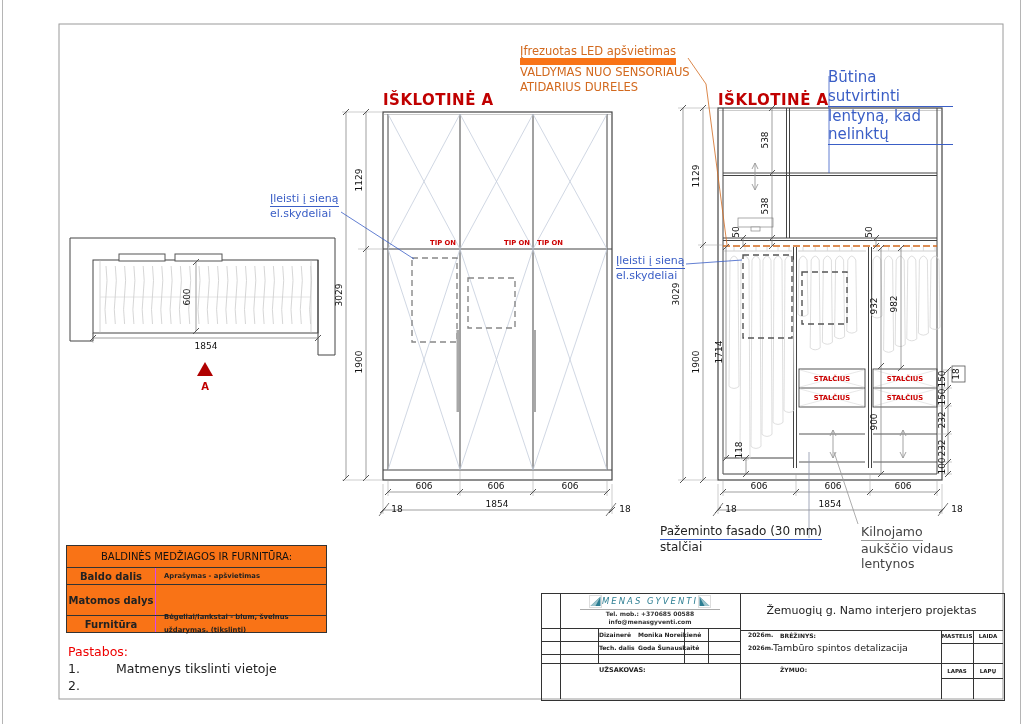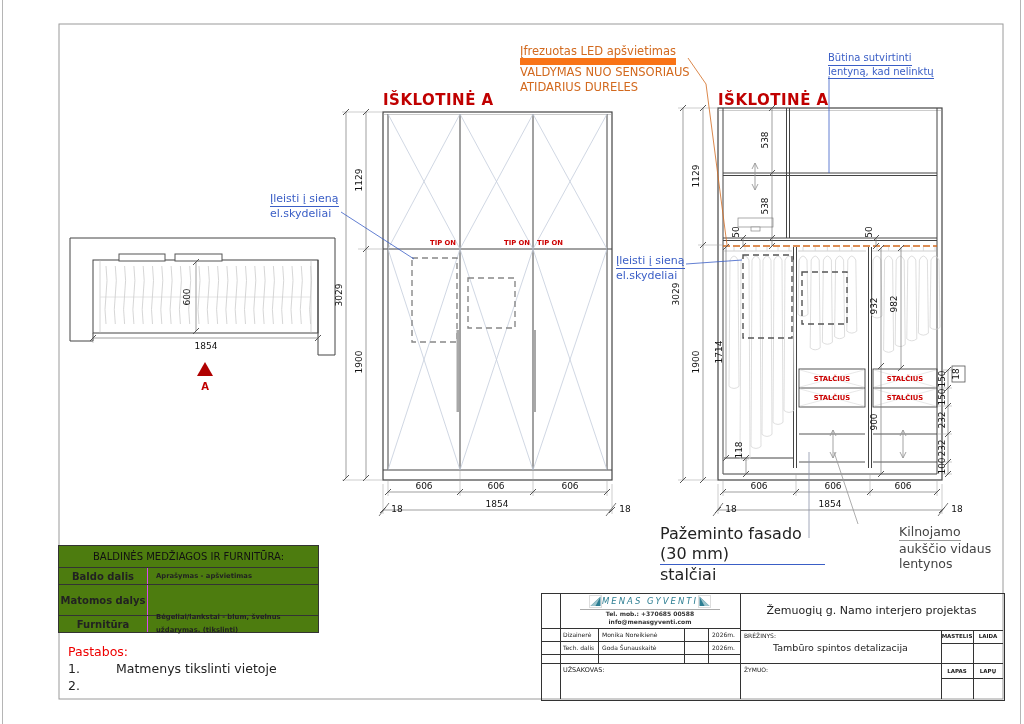--- a/index.html
+++ b/index.html
@@ -7,43 +7,43 @@
        font-family:"DejaVu Sans",sans-serif;}
   svg text{font-family:"DejaVu Sans",sans-serif;}
   .dimtext{font-size:9px;fill:#111;}
   .redsmall{font-size:6.8px;font-weight:bold;fill:#cc0000;}
   .vtitle{font-size:15px;font-weight:bold;fill:#c00000;letter-spacing:.5px;}
   .marker{font-size:10px;font-weight:bold;fill:#c00000;}
   .abs{position:absolute;}
   .note{line-height:1.25;}
   .note-blue{color:#3a5ec6;font-size:11px;}
   .note-orange{color:#d2691e;font-size:11.5px;}
-  .note-black{color:#222;font-size:16px;}
-  .note-grey{color:#444;font-size:12.5px;margin-left:38px;}
+  .note-black{color:#222;font-size:12px;}
+  .note-grey{color:#444;font-size:12.5px;}
   .u-blue{border-bottom:1px solid #3a5ec6;display:inline-block;padding-bottom:0px;}
   .u-or{border-bottom:7px solid #f97316;display:inline-block;}
   .u-grey{border-bottom:1px solid #999;display:inline-block;}
   .pastabos-title{color:#ee0000;font-size:12.5px;}
   .pastabos-item{display:flex;color:#222;font-size:12.5px;margin-top:2px;}
   .pastabos-item .num{width:48px;flex:none;}
   
-  .mat{position:absolute;left:58px;top:545px;width:259px;border:1px solid #333;
-       background:#4d7c0f;}
+  .mat{position:absolute;left:66px;top:545px;width:259px;border:1px solid #333;
+       background:#f97316;}
   .mat .ttl{height:21px;line-height:21px;text-align:center;font-size:10px;color:#111;
        border-bottom:1px solid #333;}
   .mat .row{display:flex;border-bottom:1px solid #333;}
   .mat .row:last-child{border-bottom:none;}
   .mat .lab{width:88px;flex:none;border-right:1px solid #d946ef;display:flex;
        align-items:center;justify-content:center;font-size:10px;font-weight:bold;color:#222;}
   .mat .dsc{flex:1;padding:2px 0 2px 8px;display:flex;flex-direction:column;
        justify-content:center;font-size:6.8px;font-weight:bold;color:#222;line-height:1.9;}
   
   .tb-line{position:absolute;background:#333;}
   .tb-text{position:absolute;color:#222;}
-  .lbl{font-size:6px;font-weight:normal;}
+  .lbl{font-size:6px;font-weight:bold;margin-left:36px;}
   .logo-cell{position:absolute;left:560px;top:593px;width:180px;height:35px;
        display:flex;flex-direction:column;align-items:center;justify-content:center;}
   .logo-row{display:flex;align-items:center;}
   .logo-name{color:#2e7f93;font-size:8.5px;letter-spacing:2px;font-style:italic;}
   .logo-underline{width:140px;border-bottom:1px solid #aaa;margin-top:1px;}
   .logo-contact{font-size:6px;font-weight:bold;color:#333;line-height:1.4;text-align:center;}
 </style>
 </head>
 <body>
 
@@ -203,21 +203,21 @@
     <path d="M834,452 L858,524" stroke="#999" stroke-width=".8"></path>
   </g>
 </svg>
 
 <div class="abs note note-orange" style="left:520px;top:44px;width:190px">
   <span class="u-or">Įfrezuotas LED apšvietimas</span><br>
   <span>VALDYMAS NUO SENSORIAUS</span><br>
   <span>ATIDARIUS DURELES</span>
 </div>
 
-<div class="abs note note-blue" style="left:828px;top:52px;width:125px;font-size:10px">
+<div class="abs note note-blue" style="left:828px;top:68px;width:125px;font-size:15px">
   <span class="u-blue">Būtina sutvirtinti</span><br>
   <span class="u-blue">lentyną, kad nelinktų</span>
 </div>
 
 <div class="abs note note-blue" style="left:270px;top:192px;width:80px">
   <span class="u-blue">Įleisti į sieną</span><br>
   <span>el.skydeliai</span>
 </div>
 
 <div class="abs note note-blue" style="left:616px;top:254px;width:80px">

